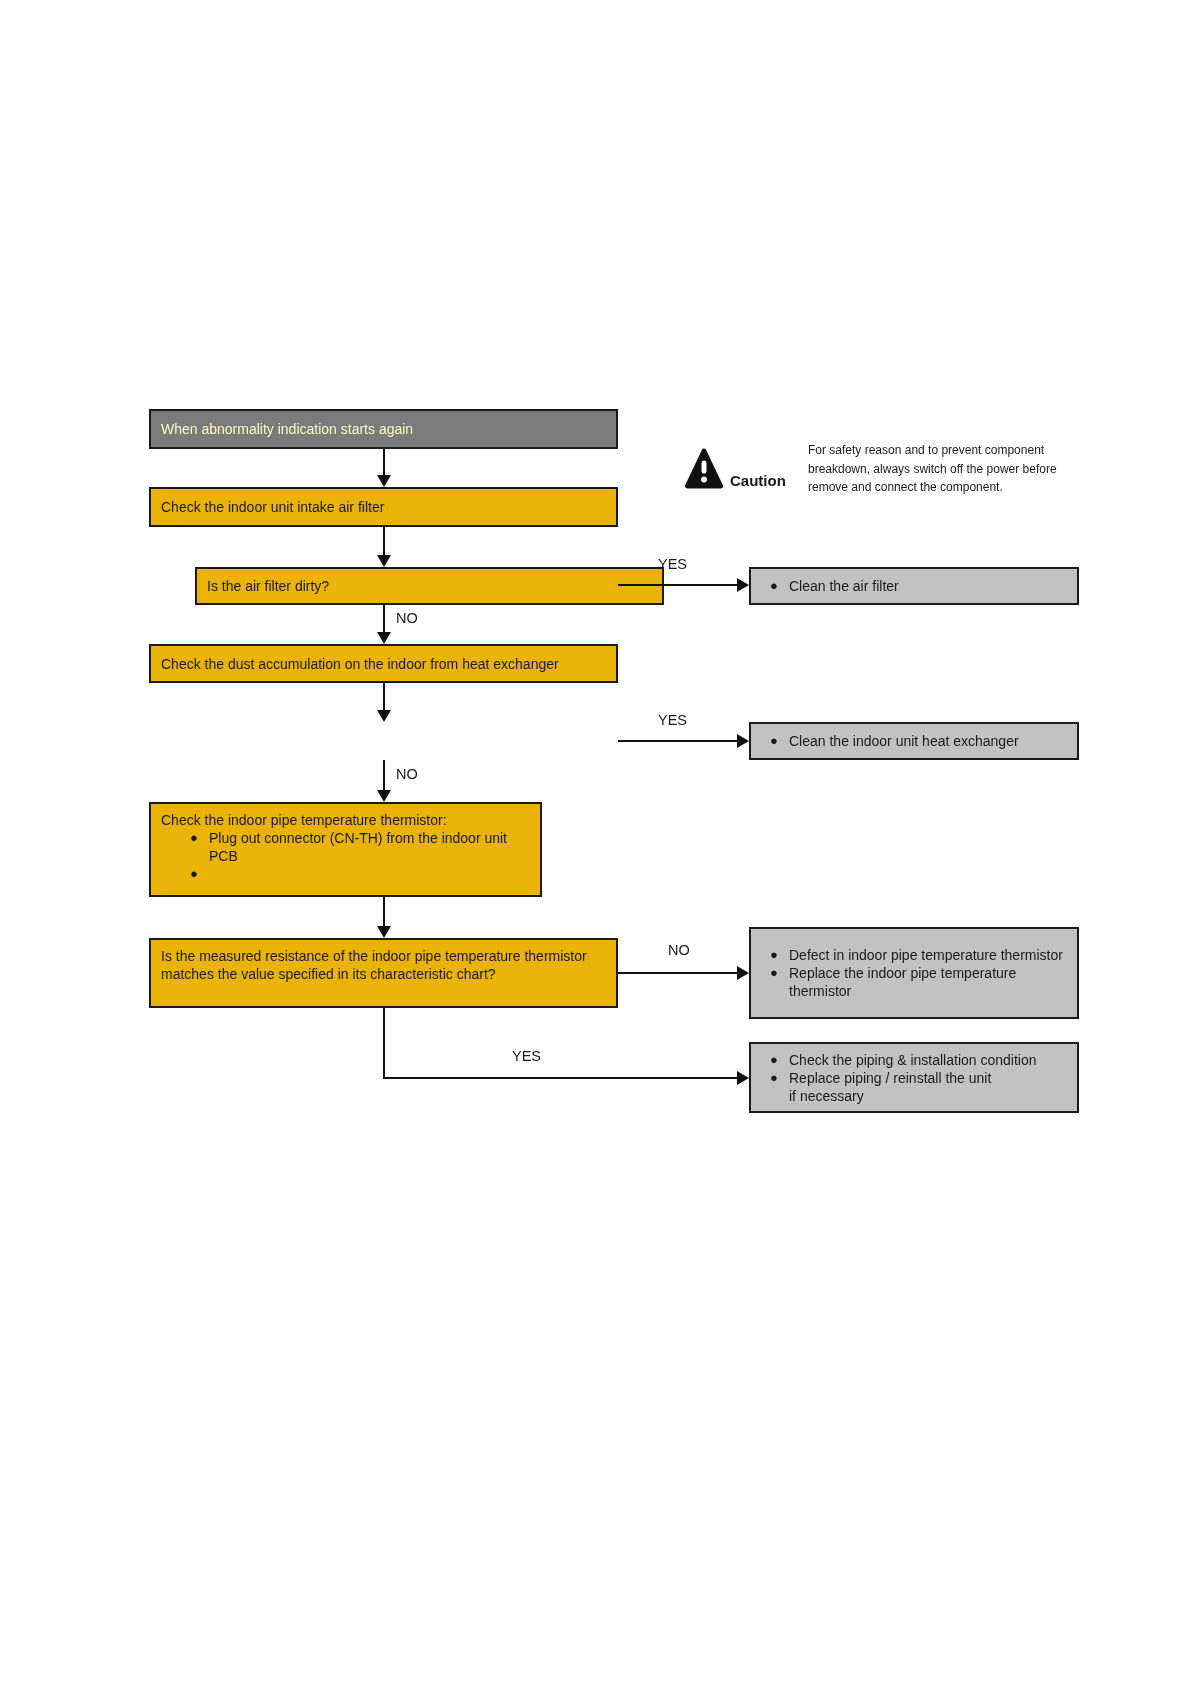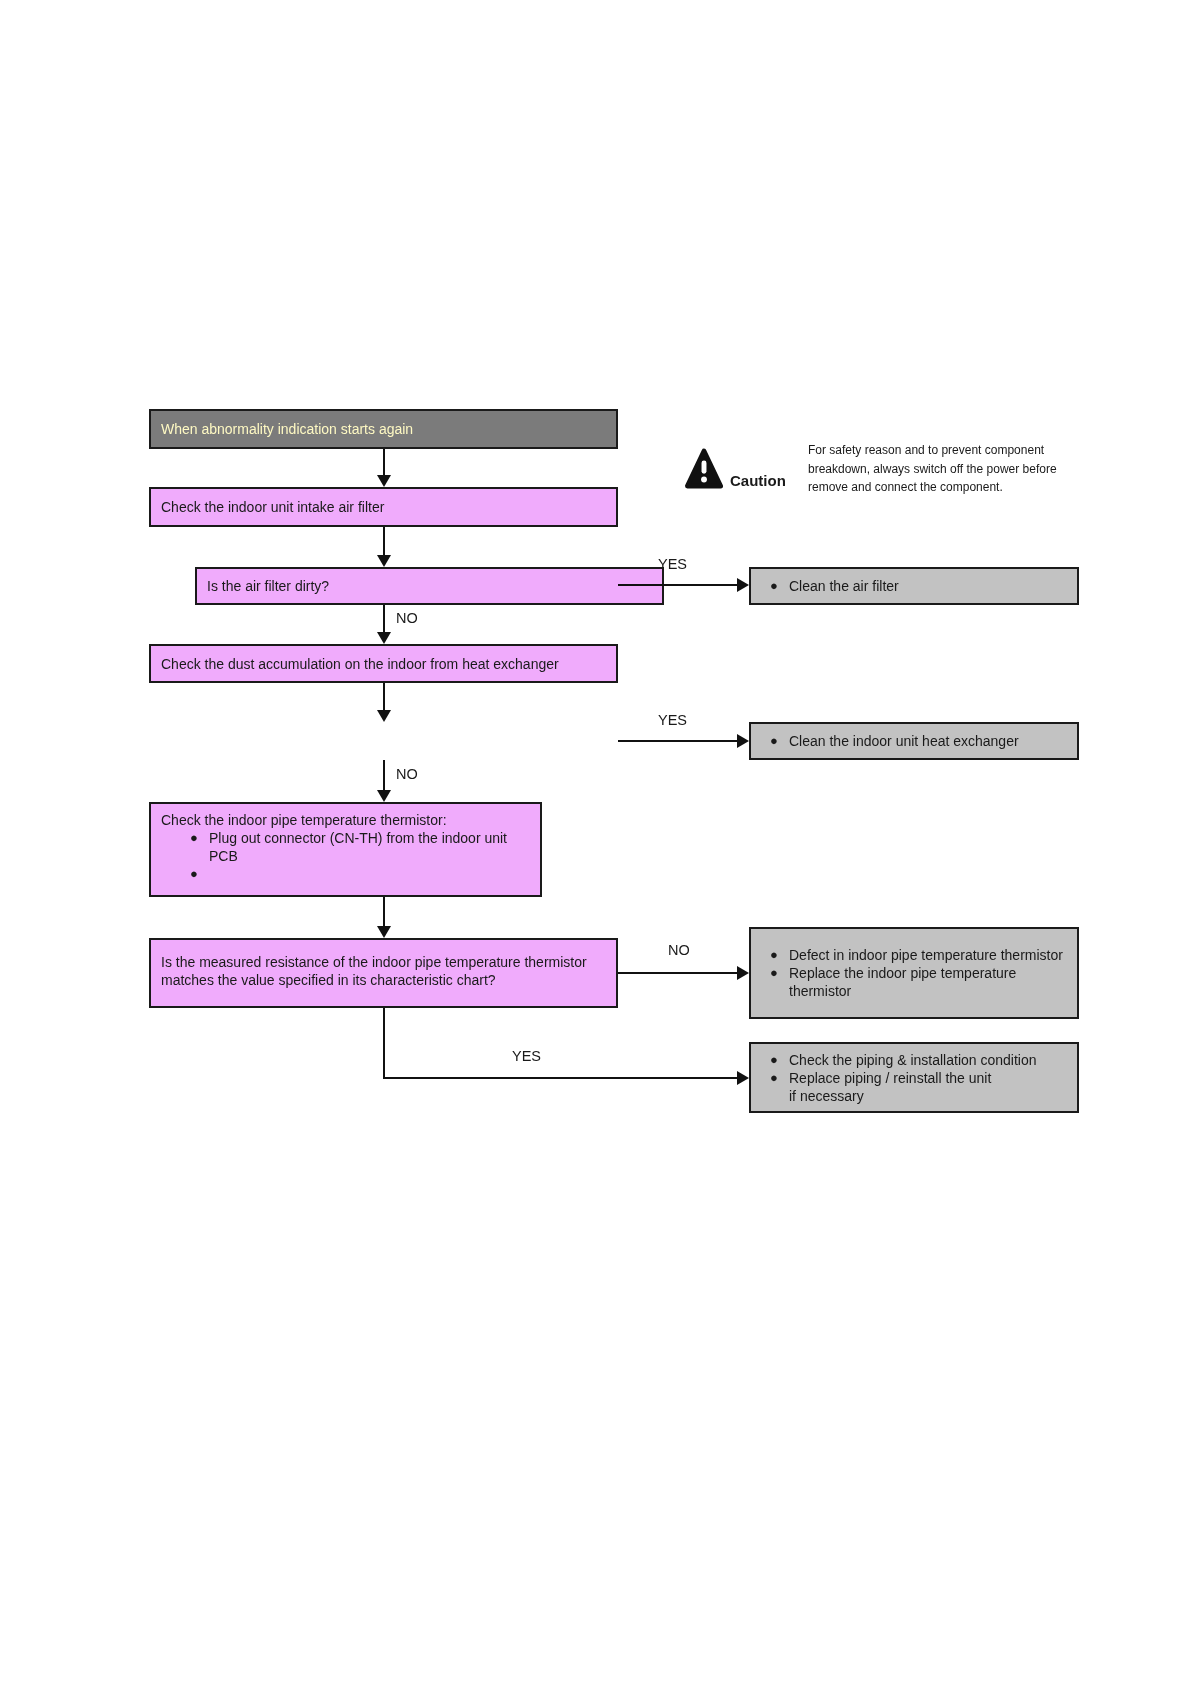--- a/index.html
+++ b/index.html
@@ -1,18 +1,18 @@
 <!DOCTYPE html>
 <html><head>
 <meta charset="utf-8">
 <style>
   html,body{margin:0;padding:0;background:#ffffff;}
   #page{position:relative;width:1190px;height:1684px;background:#ffffff;
         font-family:"Liberation Sans","DejaVu Sans",sans-serif;color:#1a1a1a;overflow:hidden;}
-  .box{position:absolute;border:2px solid #1a1a1a;background:#f0abfc;box-sizing:border-box;
+  .box{position:absolute;border:2px solid #1a1a1a;background:#eab308;box-sizing:border-box;
        font-size:14px;line-height:18px;}
   .box.center{display:flex;align-items:center;padding:0 10px;}
   .startbox{background:#7b7b7b;color:#fef9c3;}
   .resultbox{background:#c2c2c2;}
   .multibox{padding:7px 8px 6px 10px;}
   .bullets{margin:0;}
   .brow{display:flex;}
   .brow .dot{flex:0 0 30px;text-align:center;font-size:13px;}
   .brow .btxt{flex:1;white-space:pre-line;padding-right:2px;}
   .leftbullets .brow .dot{flex:0 0 30px;margin-left:18px;}
@@ -67,21 +67,21 @@
       <div class="brow">
         <span class="dot">●</span>
         <span class="btxt">Plug out connector (CN-TH) from the indoor unit PCB</span>
       </div>
       <div class="brow">
         <span class="dot">●</span>
       </div>
     </div>
   </div>
 
-  <div class="box" style="left:149px;top:938px;width:469px;height:70px;padding:13px 10px;">
+  <div class="box" style="left:149px;top:938px;width:469px;height:70px;padding:7px 10px;">
     <span>Is the measured resistance of the indoor pipe temperature thermistor matches the value specified in its characteristic chart?</span>
   </div>
 
   <div class="box resultbox rbox" style="left:749px;top:567px;width:330px;height:38px;">
     <div class="brow">
       <span class="dot">●</span>
       <span class="btxt">Clean the air filter</span>
     </div>
   </div>
 

